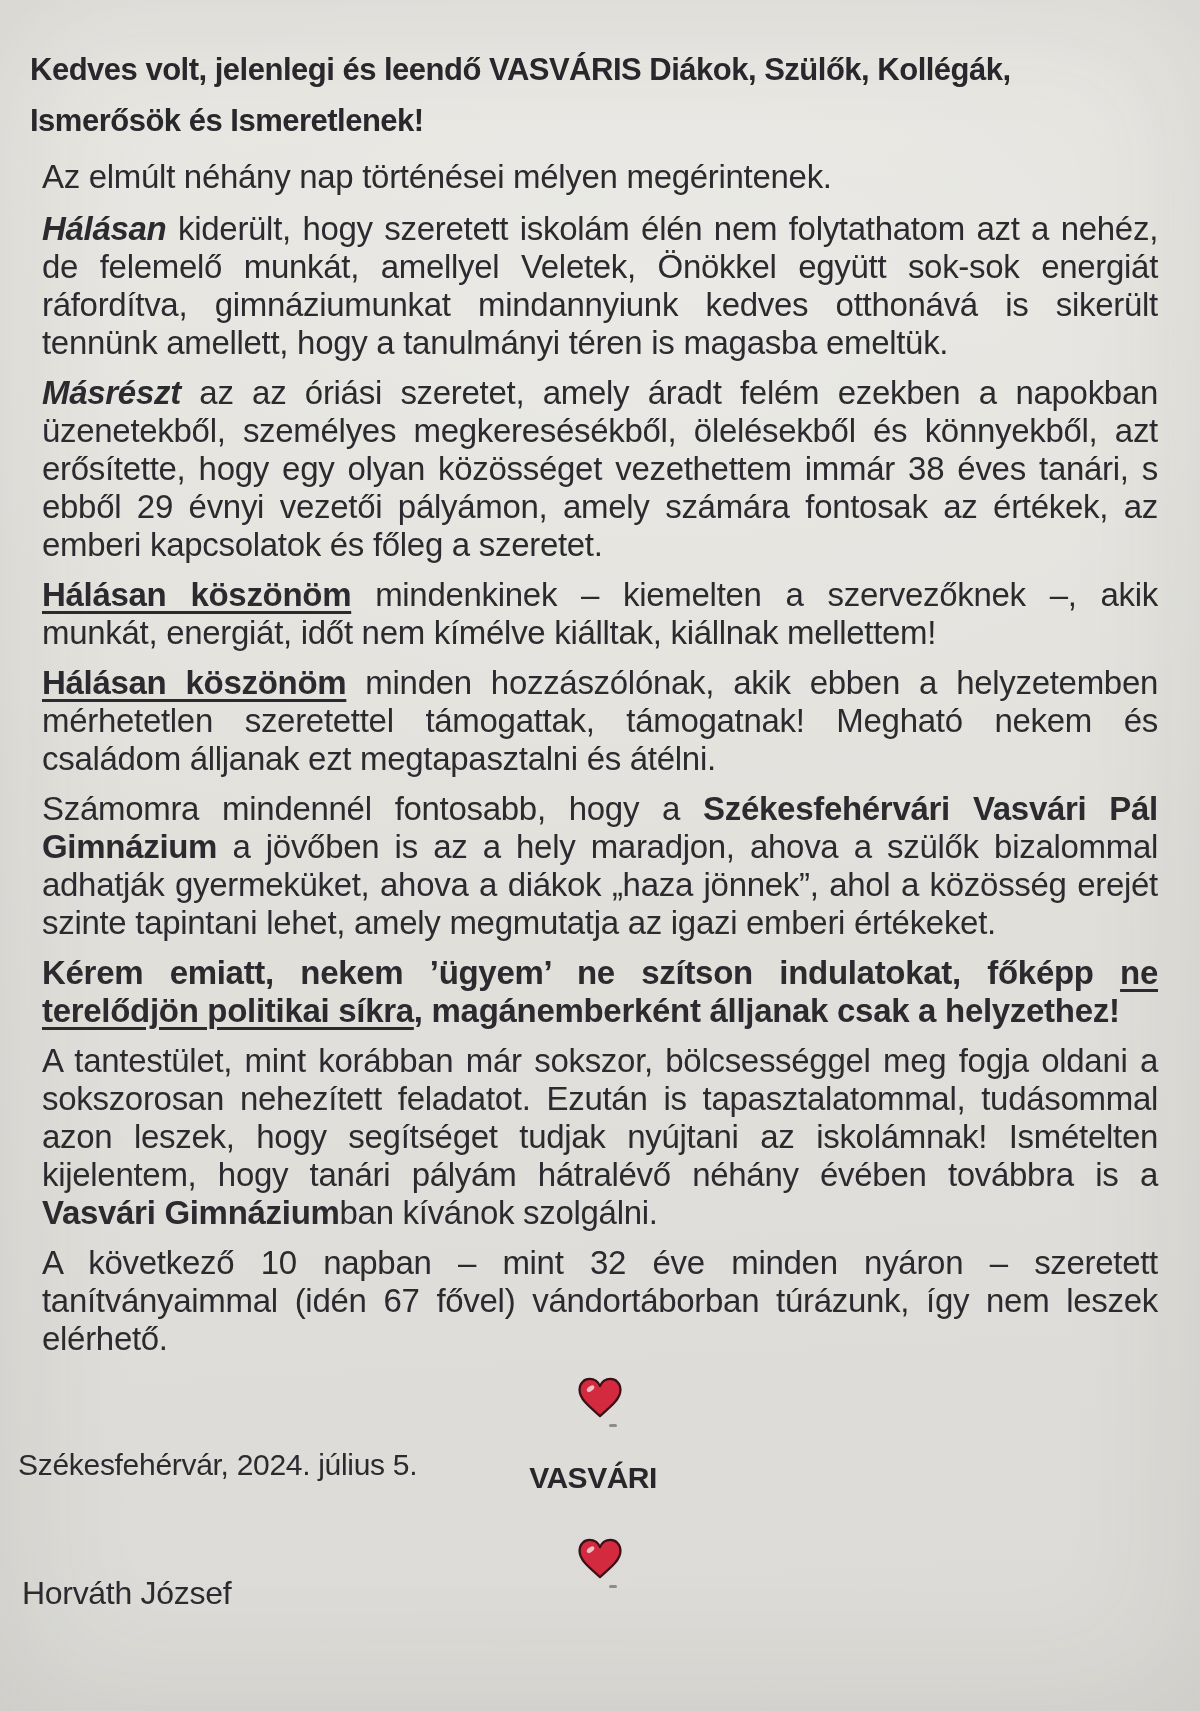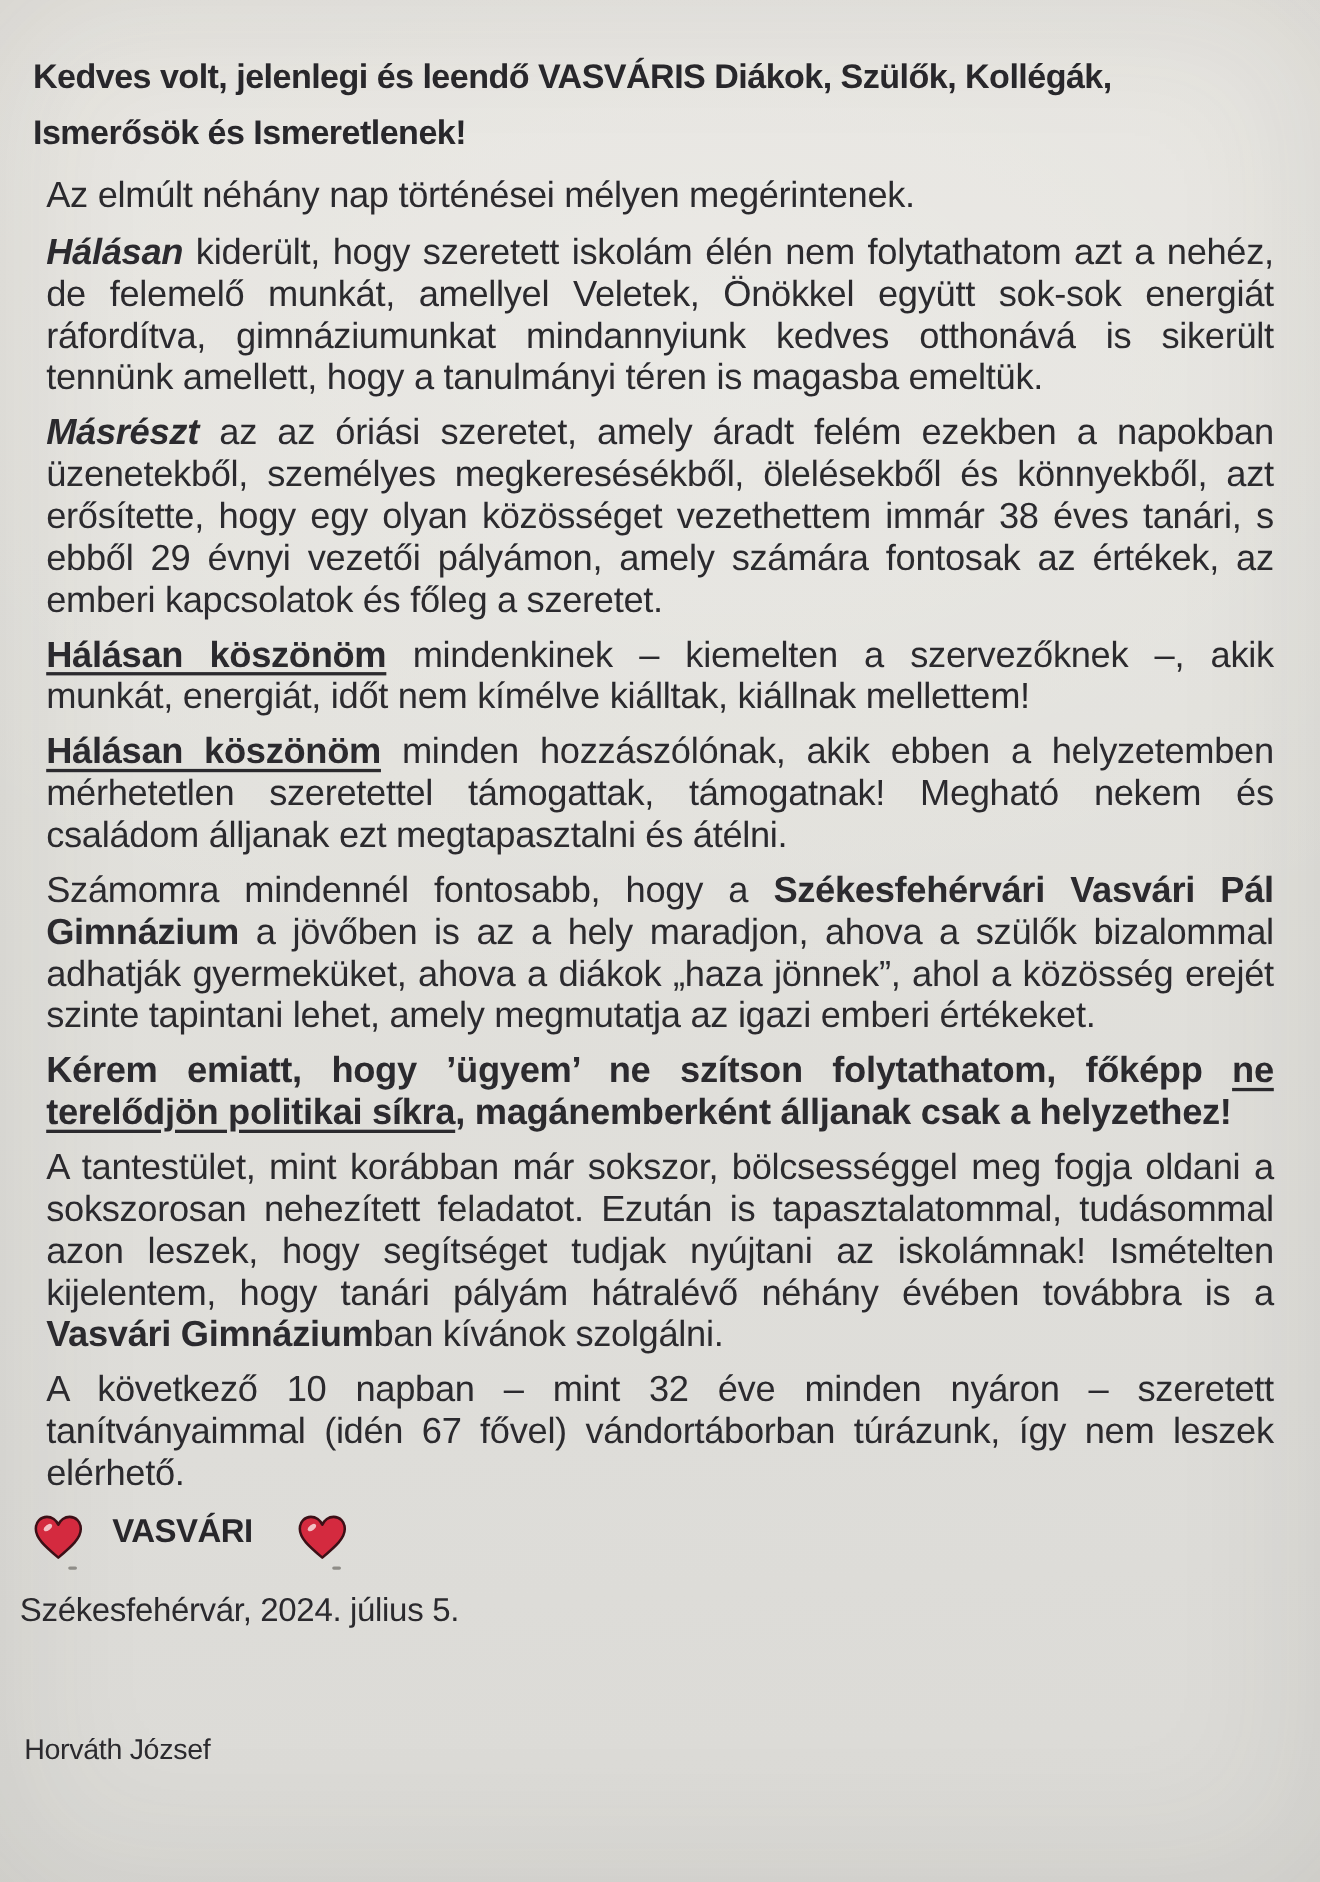--- a/index.html
+++ b/index.html
@@ -45,22 +45,24 @@
   .m-szamomra   { margin-top: 22px; }
   .m-kerem      { margin-top: 18px; }
   .m-tantestulet{ margin-top: 24px; }
   .m-vandortabor{ margin-top: 28px; }
   .b  { font-weight: 700; }
   .bi { font-weight: 700; font-style: italic; }
   .bu { font-weight: 700; text-decoration: underline; text-decoration-thickness: 2.5px; text-underline-offset: 5px; }
   .signature-row {
     margin-top: 18px;
     display: flex;
-    gap: 26px;
+    align-items: center;
+    gap: 42px;
     height: 48px;
+    flex-direction: column;
   }
   .heart-wrap { position: relative; width: 46px; height: 43px; }
   .heart-wrap svg { display: block; }
   .heart-wrap::after {
     content: "";
     position: absolute;
     right: 6px; bottom: -8px;
     width: 8px; height: 3px;
     border-radius: 2px;
     background: #8f8d88;
@@ -72,21 +74,21 @@
     color: #28272b;
     margin-right: 14px;
   }
   .date-line {
     margin: 24px 0 0 -12px;
     font-size: 30px;
     letter-spacing: -0.3px;
   }
   .signoff {
     margin: 93px 0 0 -8px;
-    font-size: 26px;
+    font-size: 32px;
     letter-spacing: -0.3px;
   }
 </style>
 </head>
 <body>
 
 <div class="page">
 
   <h1 class="page-title">Kedves volt, jelenlegi és leendő VASVÁRIS Diákok, Szülők, Kollégák, Ismerősök és Ismeretlenek!</h1>
 
@@ -96,21 +98,21 @@
     <p class="para"><span class="bi">Hálásan</span><span> kiderült, hogy szeretett iskolám élén nem folytathatom azt a nehéz, de felemelő munkát, amellyel Veletek, Önökkel együtt sok-sok energiát ráfordítva, gimnáziumunkat mindannyiunk kedves otthonává is sikerült tennünk amellett, hogy a tanulmányi téren is magasba emeltük.</span></p>
     <p class="para second"><span class="bi">Másrészt</span><span> az az óriási szeretet, amely áradt felém ezekben a napokban üzenetekből, személyes megkeresésékből, ölelésekből és könnyekből, azt erősítette, hogy egy olyan közösséget vezethettem immár 38 éves tanári, s ebből 29 évnyi vezetői pályámon, amely számára fontosak az értékek, az emberi kapcsolatok és főleg a szeretet.</span></p>
   </div>
 
   <p class="para m-koszonom1"><span class="bu">Hálásan köszönöm</span><span> mindenkinek – kiemelten a szervezőknek –, akik munkát, energiát, időt nem kímélve kiálltak, kiállnak mellettem!</span></p>
 
   <p class="para m-koszonom2"><span class="bu">Hálásan köszönöm</span><span> minden hozzászólónak, akik ebben a helyzetemben mérhetetlen szeretettel támogattak, támogatnak! Megható nekem és családom álljanak ezt megtapasztalni és átélni.</span></p>
 
   <p class="para m-szamomra"><span>Számomra mindennél fontosabb, hogy a </span><span class="b">Székesfehérvári Vasvári Pál Gimnázium</span><span> a jövőben is az a hely maradjon, ahova a szülők bizalommal adhatják gyermeküket, ahova a diákok „haza jönnek”, ahol a közösség erejét szinte tapintani lehet, amely megmutatja az igazi emberi értékeket.</span></p>
 
-  <p class="para m-kerem"><span class="b">Kérem emiatt, hogy ’ügyem’ ne szítson folytathatom, főképp </span><span class="bu">ne terelődjön politikai síkra</span><span class="b">, magánemberként álljanak csak a helyzethez!</span></p>
+  <p class="para m-kerem"><span class="b">Kérem emiatt, nekem ’ügyem’ ne szítson indulatokat, főképp </span><span class="bu">ne terelődjön politikai síkra</span><span class="b">, magánemberként álljanak csak a helyzethez!</span></p>
 
   <p class="para m-tantestulet"><span>A tantestület, mint korábban már sokszor, bölcsességgel meg fogja oldani a sokszorosan nehezített feladatot. Ezután is tapasztalatommal, tudásommal azon leszek, hogy segítséget tudjak nyújtani az iskolámnak! Ismételten kijelentem, hogy tanári pályám hátralévő néhány évében továbbra is a </span><span class="b">Vasvári Gimnázium</span><span>ban kívánok szolgálni.</span></p>
 
   <p class="para m-vandortabor"><span>A következő 10 napban – mint 32 éve minden nyáron – szeretett tanítványaimmal (idén 67 fővel) vándortáborban túrázunk, így nem leszek elérhető.</span></p>
 
   <div class="signature-row">
     <span class="heart-wrap">
       <svg width="46" height="43" viewBox="0 0 36 33" aria-hidden="true">
         <path d="M18 31 C 8.2 22.6, 2 17.2, 2 10.4 C 2 5.4 5.6 2 9.9 2 C 13.4 2 16.6 4.4 18 7.6 C 19.4 4.4 22.6 2 26.1 2 C 30.4 2 34 5.4 34 10.4 C 34 17.2 27.8 22.6 18 31 Z" fill="#d42a3f" stroke="#3c1017" stroke-width="1.8" stroke-linejoin="round"></path>
         <ellipse cx="10.6" cy="9.6" rx="3.4" ry="1.9" transform="rotate(-38 10.6 9.6)" fill="#f6d2d4" opacity="0.9"></ellipse>

